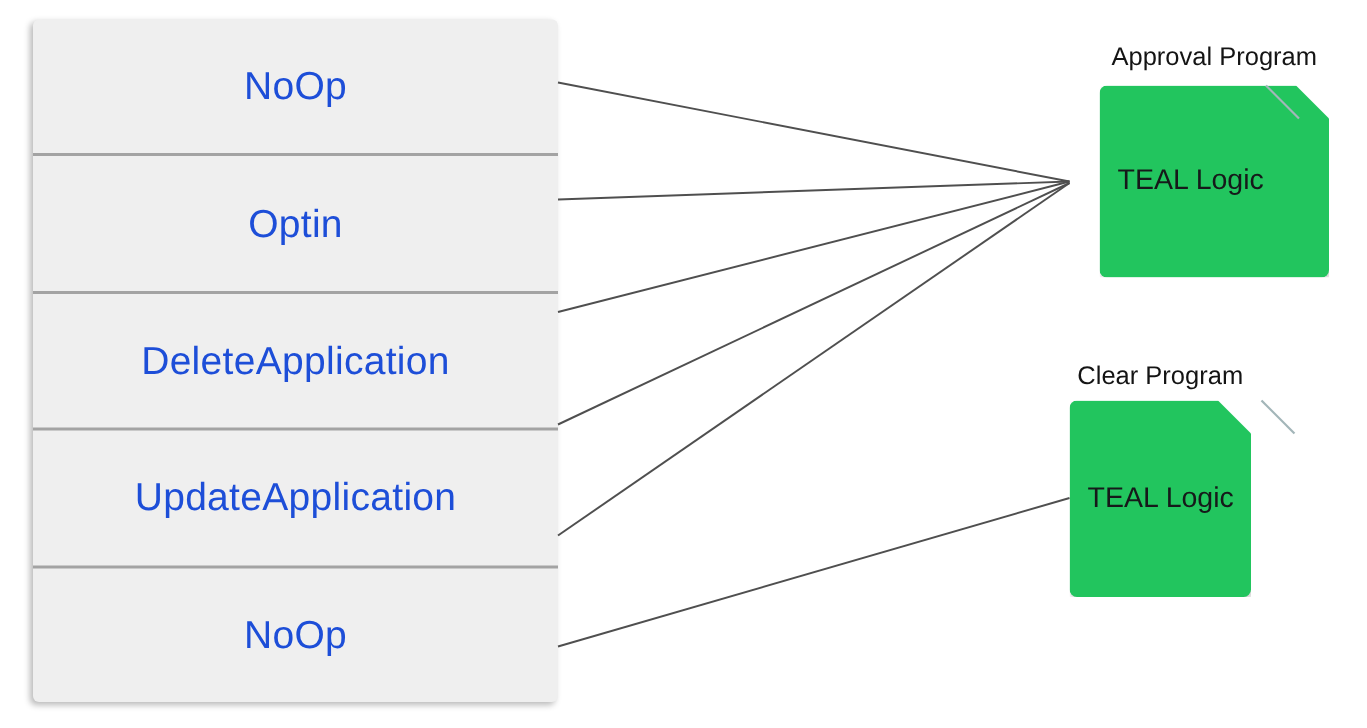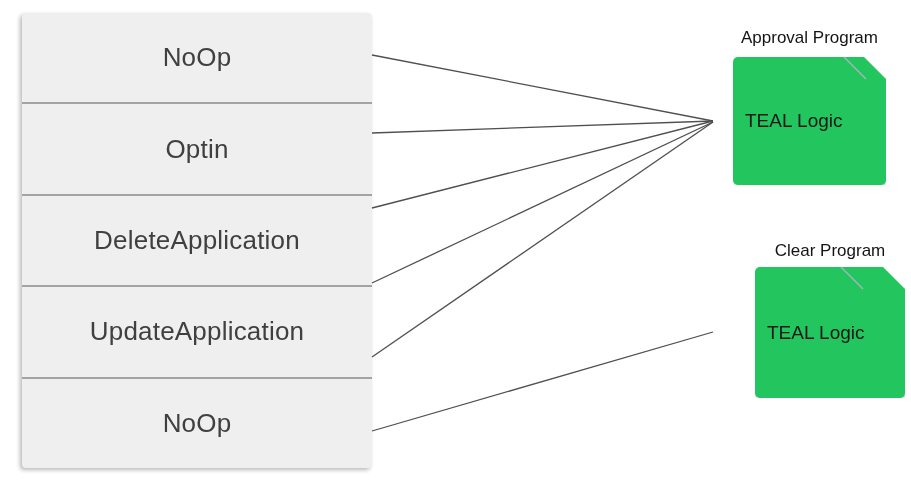--- a/index.html
+++ b/index.html
@@ -29,21 +29,21 @@
     display: flex;
     flex-direction: column;
     box-sizing: border-box;
   }
   .txn-row {
     flex: 1 1 0;
     display: flex;
     align-items: center;
     justify-content: center;
     font-size: 26px;
-    color: #404040;
+    color: #1d4ed8;
     letter-spacing: 0.2px;
   }
   .txn-row + .txn-row {
     border-top: 2px solid #a3a3a3;
   }
 
   
   .program-group {
     position: absolute;
   }
@@ -63,21 +63,21 @@
     align-items: center;
     box-sizing: border-box;
     padding-left: 12px;
     font-size: 19px;
     color: #16191a;
   }
   .program-group.approval { left: 713px; top: 28px; width: 153px; padding-left: 20px; }
   .program-group.approval .program-title { margin-bottom: 9px; }
   .program-group.approval .program-box { height: 128px; }
 
-  .program-group.clear { left: 755px; top: 241px; width: 150px; }
+  .program-group.clear { left: 713px; top: 241px; width: 121px; }
   .program-group.clear .program-title { margin-bottom: 6px; }
   .program-group.clear .program-box { height: 131px; }
 
   
   svg.connectors {
     position: absolute;
     left: 0;
     top: 0;
     pointer-events: none;
   }

